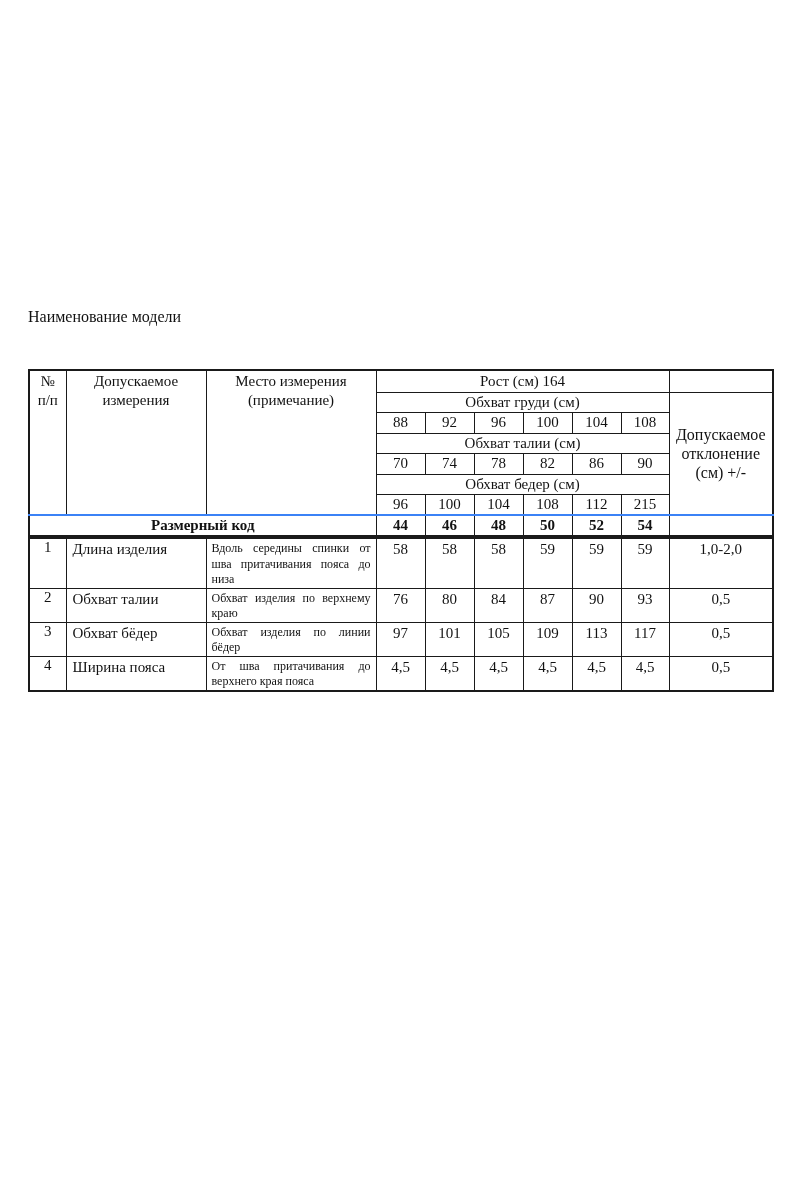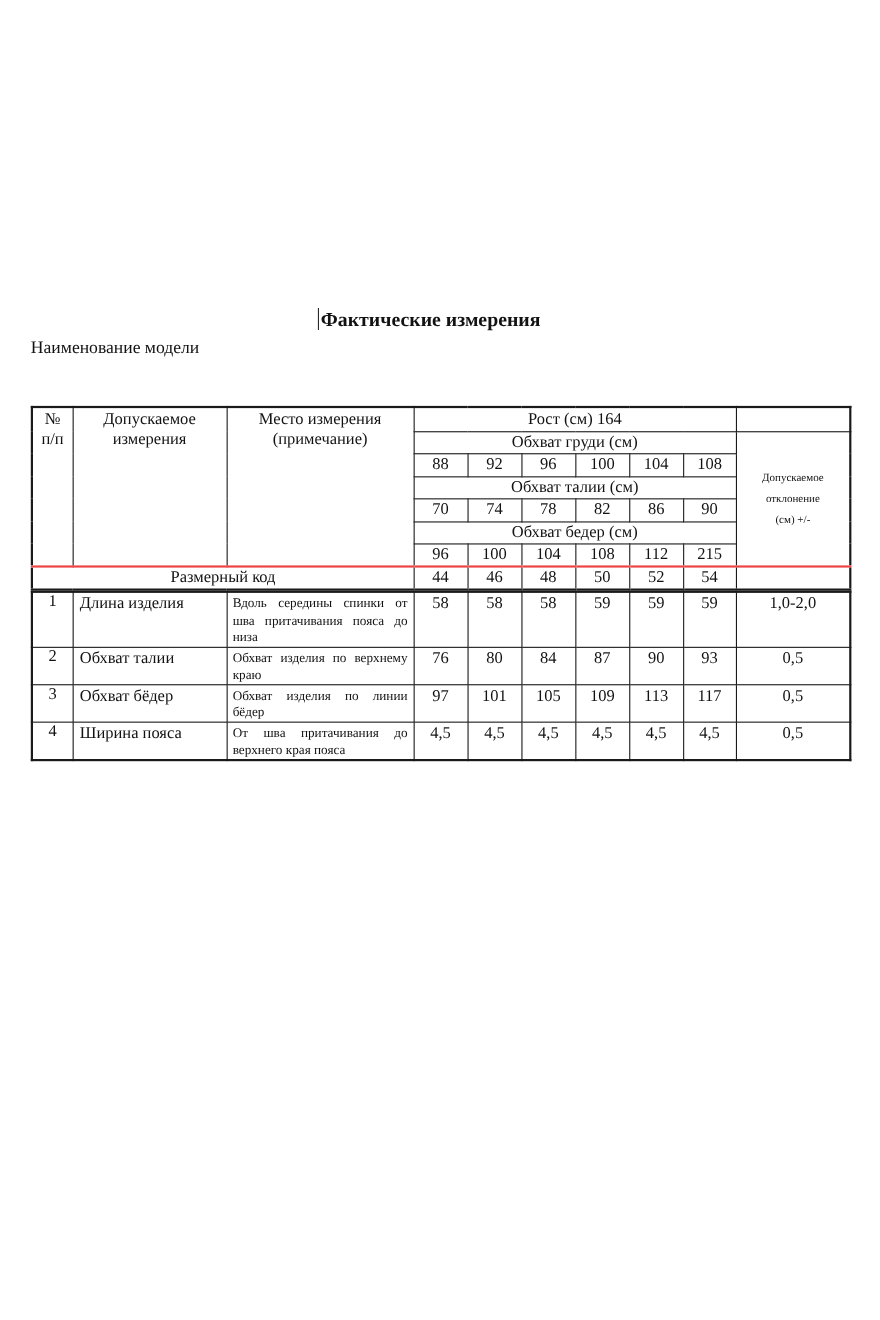--- a/index.html
+++ b/index.html
@@ -43,25 +43,25 @@
   td {
     border: 1px solid #1a1a1a;
     padding: 0 3px;
     font-size: 15px;
     text-align: center;
     vertical-align: middle;
     overflow: hidden;
   }
   .tbl-header td { line-height: 19px; }
   .hdr-top { vertical-align: top; padding-top: 1px; }
-  .tol-cell { font-size: 10px; line-height: 21px; padding: 0 20px; }
+  .tol-cell { font-size: 16px; line-height: 21px; padding: 0 6px; }
   tr.size-code-row td {
-    border-top: 2px solid #ef4444;
+    border-top: 2px solid #3b82f6;
     border-bottom: 2px solid #1a1a1a;
-    font-weight: normal;
+    font-weight: bold;
   }
 
   .section-row td { font-weight: bold; font-size: 16px; height: 30px; }
   .tbl-body td { vertical-align: top; }
   .tbl-body .section-row td { vertical-align: middle; }
   td.name-cell { text-align: left; padding-left: 6px; padding-top: 2px; }
   td.note-cell {
     font-size: 12px; line-height: 15.5px;
     text-align: justify; text-align-last: left;
     padding: 2px 5px 0 5px;
@@ -71,21 +71,20 @@
 
   .row-h1 { height: 22px; } .row-h2 { height: 20px; } .row-h3 { height: 21px; }
   .row-h8 { height: 19px; }
   .brow-1 { height: 50px; } .brow-2 { height: 33px; } .brow-3 { height: 32px; } .brow-4 { height: 32px; }
 </style>
 </head>
 <body>
 
 <div class="page">
 
-  <div class="doc-title"><span class="caret"></span><span>Фактические измерения</span></div>
 
   <div class="model-name-line">Наименование модели</div>
 
 
   <table class="tbl-header">
     <colgroup>
       <col style="width:37px">
         <col style="width:140px">
         <col style="width:170px">
       <col style="width:49px">

